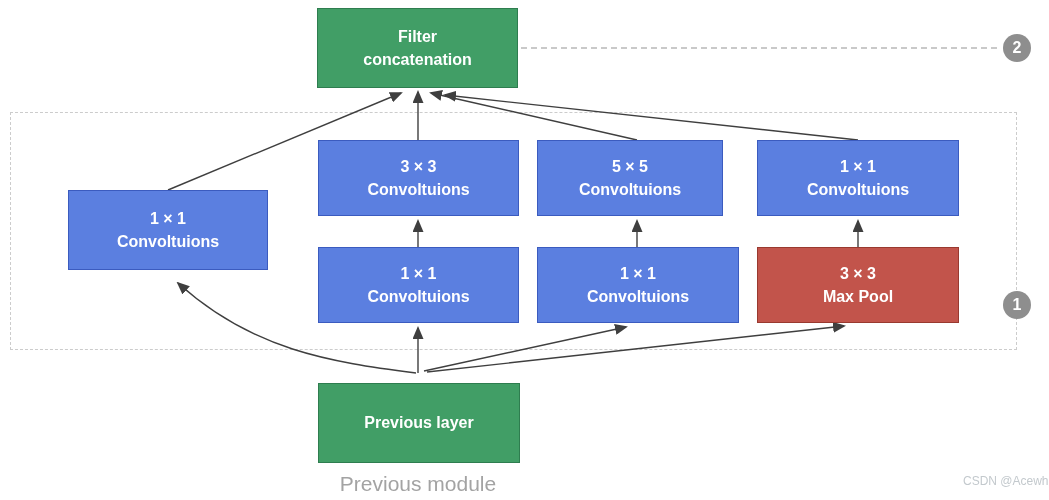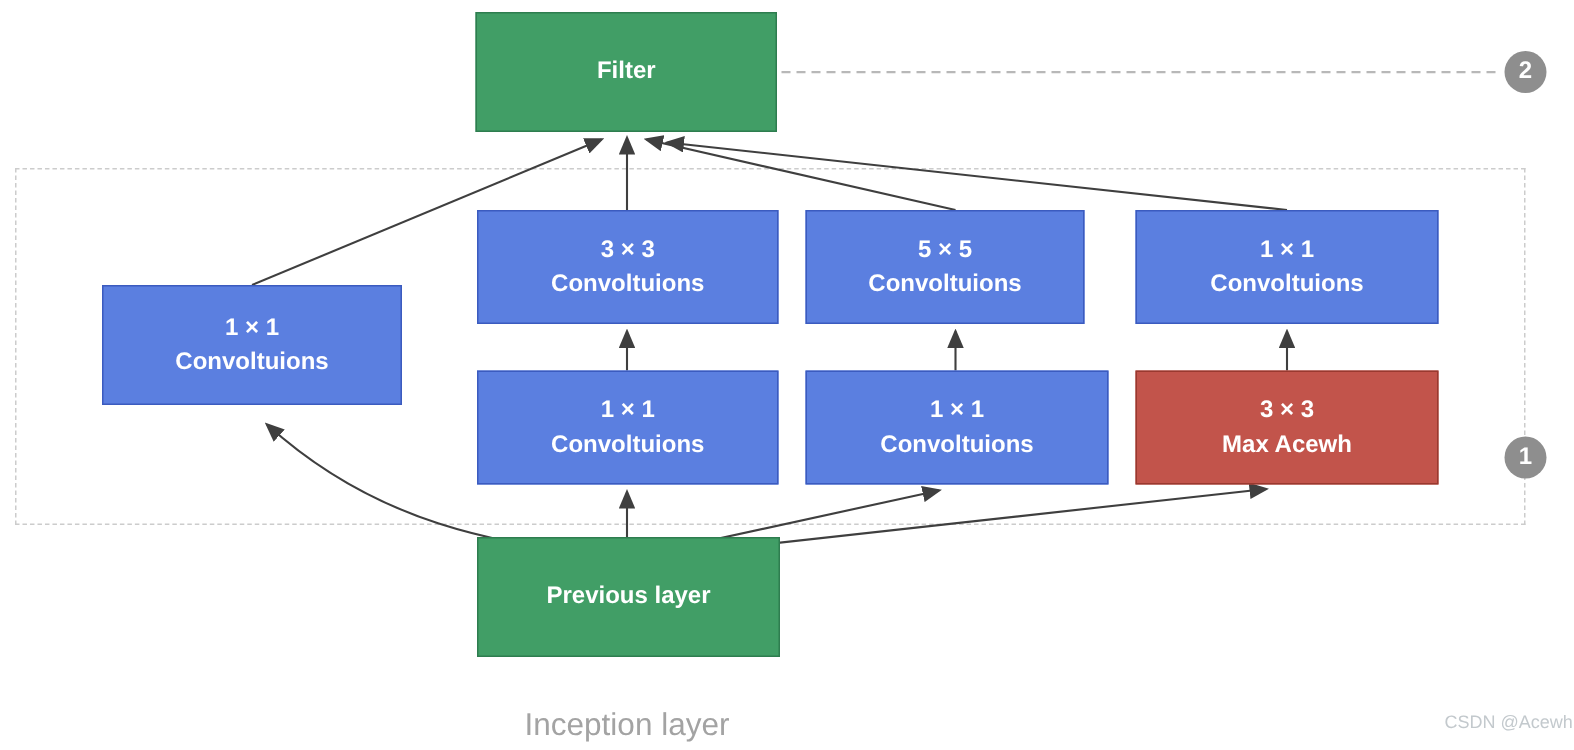--- a/index.html
+++ b/index.html
@@ -80,20 +80,21 @@
     <line x1="858" y1="247" x2="858" y2="221" stroke="#3f3f3f" stroke-width="1.4" marker-end="url(#ah)"></line>
 
     <line x1="418" y1="373" x2="418" y2="328" stroke="#3f3f3f" stroke-width="1.4" marker-end="url(#ah)"></line>
     <line x1="424" y1="371" x2="626" y2="327" stroke="#3f3f3f" stroke-width="1.4" marker-end="url(#ah)"></line>
     <line x1="427" y1="372" x2="844" y2="326" stroke="#3f3f3f" stroke-width="1.4" marker-end="url(#ah)"></line>
     <path d="M416,373 C330,362 252,350 178,283" fill="none" stroke="#3f3f3f" stroke-width="1.4" marker-end="url(#ah)"></path>
   </svg>
 
   <div class="node green" style="left:317px;top:8px;width:201px;height:80px">
     <div>Filter</div>
+    <div>concatenation</div>
   </div>
 
   <div class="node blue" style="left:68px;top:190px;width:200px;height:80px">
     <div>1 × 1</div>
     <div>Convoltuions</div>
   </div>
 
   <div class="node blue" style="left:318px;top:140px;width:201px;height:76px">
     <div>3 × 3</div>
     <div>Convoltuions</div>
@@ -114,26 +115,26 @@
     <div>Convoltuions</div>
   </div>
 
   <div class="node blue" style="left:537px;top:247px;width:202px;height:76px">
     <div>1 × 1</div>
     <div>Convoltuions</div>
   </div>
 
   <div class="node red" style="left:757px;top:247px;width:202px;height:76px">
     <div>3 × 3</div>
-    <div>Max Acewh</div>
+    <div>Max Pool</div>
   </div>
 
-  <div class="node green" style="left:318px;top:358px;width:202px;height:80px">
+  <div class="node green" style="left:318px;top:383px;width:202px;height:80px">
     <div>Previous layer</div>
   </div>
 
   <div class="badge" style="left:1003px;top:34px">2</div>
   <div class="badge" style="left:1003px;top:291px">1</div>
 
-  <div class="caption">Inception layer</div>
+  <div class="caption">Previous module</div>
   <div class="watermark">CSDN @Acewh</div>
 
 </div>
 
 </body></html>

